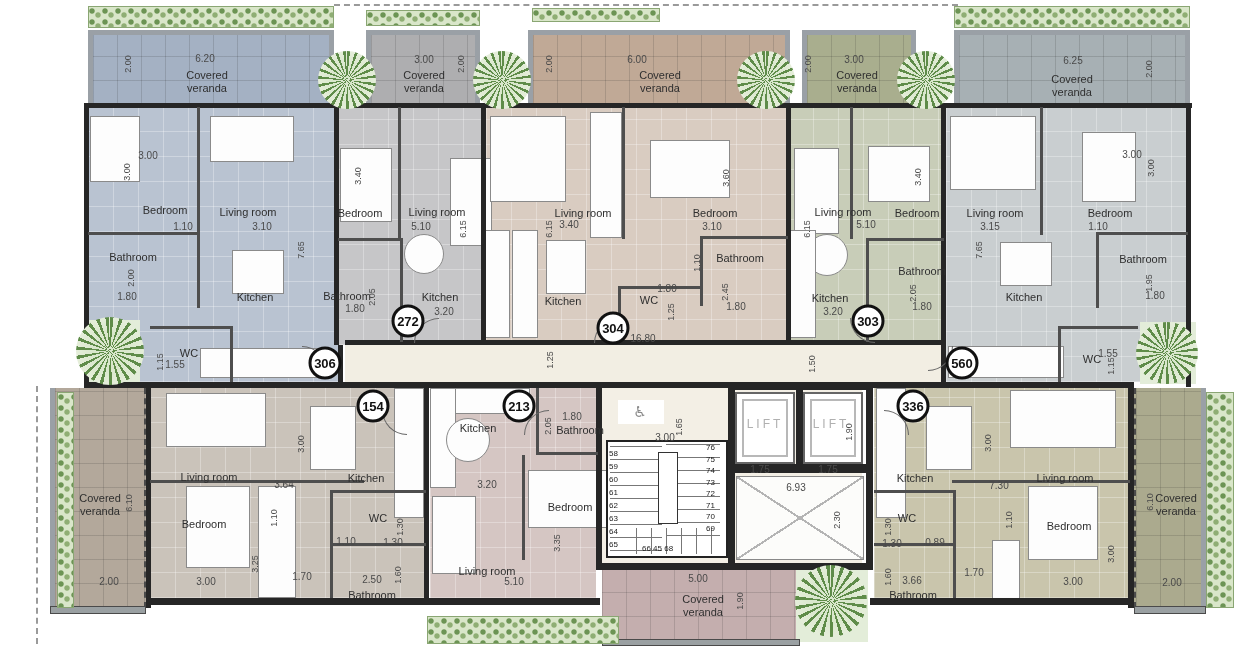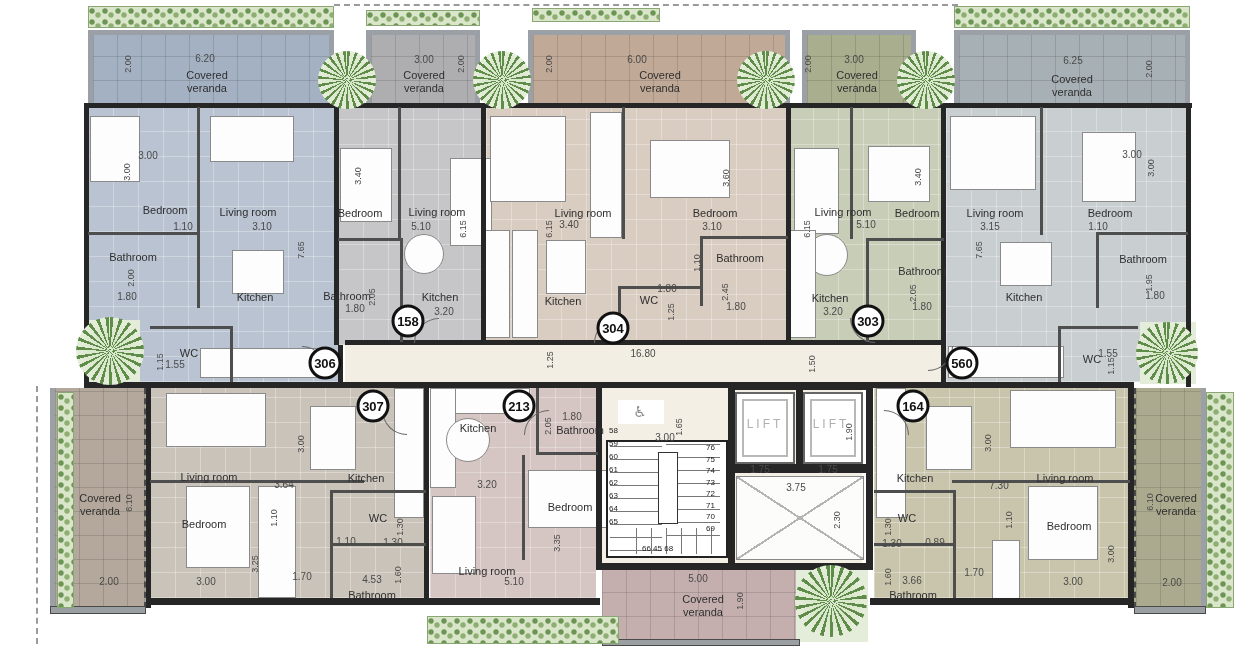--- a/index.html
+++ b/index.html
@@ -209,21 +209,21 @@
   <div class="arc" style="left:524px;top:410px;width:24px;height:24px;transform:rotate(90deg)"></div>
   <div class="arc" style="left:884px;top:410px;width:24px;height:24px;transform:rotate(180deg)"></div>
 
   <div class="pad" style="left:618px;top:400px;width:46px;height:24px"></div>
   <span class="access" style="left:640px;top:412px">♿</span>
   <div class="stairs" style="left:606px;top:440px;width:122px;height:118px"></div>
   <div class="tread" style="left:610px;top:446px;width:52px;height:106px"></div>
   <div class="tread" style="left:666px;top:444px;width:54px;height:92px"></div>
   <div class="treadv" style="left:636px;top:528px;width:84px;height:26px"></div>
   <div class="newel" style="left:658px;top:452px;width:18px;height:70px"></div>
-  <div class="steps" style="left:609px;top:424px;line-height:13px">58
+  <div class="steps" style="left:609px;top:447px;line-height:13px">58
 59
 60
 61
 62
 63
 64
 65</div>
   <div class="steps" style="left:706px;top:442px;line-height:11.5px">76
 75
 74
@@ -234,27 +234,27 @@
 69</div>
   <div class="steps" style="left:642px;top:544px">66  45  68</div>
 
   <div class="lift" style="left:735px;top:392px;width:60px;height:72px"></div>
   <div class="lift" style="left:803px;top:392px;width:60px;height:72px"></div>
   <span class="liftlbl" style="left:765px;top:424px">LIFT</span>
   <span class="liftlbl" style="left:831px;top:424px">LIFT</span>
   <div class="shaft" style="left:736px;top:476px;width:128px;height:84px"></div>
 
   <div class="circ" style="left:325px;top:363px">306</div>
-  <div class="circ" style="left:408px;top:321px">158</div>
+  <div class="circ" style="left:408px;top:321px">272</div>
   <div class="circ" style="left:613px;top:328px">304</div>
   <div class="circ" style="left:868px;top:321px">303</div>
   <div class="circ" style="left:962px;top:363px">560</div>
-  <div class="circ" style="left:373px;top:406px">307</div>
+  <div class="circ" style="left:373px;top:406px">154</div>
   <div class="circ" style="left:519px;top:406px">213</div>
-  <div class="circ" style="left:913px;top:406px">164</div>
+  <div class="circ" style="left:913px;top:406px">336</div>
 
   <div class="lbl lbl2" style="left:207px;top:82px">Covered veranda</div>
   <div class="dim" style="left:205px;top:58px">6.20</div>
   <div class="dimv" style="left:128px;top:64px">2.00</div>
   <div class="lbl lbl2" style="left:424px;top:82px">Covered veranda</div>
   <div class="dim" style="left:424px;top:59px">3.00</div>
   <div class="dimv" style="left:461px;top:64px">2.00</div>
   <div class="lbl lbl2" style="left:660px;top:82px">Covered veranda</div>
   <div class="dim" style="left:637px;top:59px">6.00</div>
   <div class="dimv" style="left:549px;top:64px">2.00</div>
@@ -325,30 +325,30 @@
   <div class="dim" style="left:1132px;top:154px">3.00</div>
   <div class="dimv" style="left:1151px;top:168px">3.00</div>
   <div class="lbl" style="left:1143px;top:259px">Bathroom</div>
   <div class="dimv" style="left:1149px;top:283px">1.95</div>
   <div class="dim" style="left:1155px;top:295px">1.80</div>
   <div class="lbl" style="left:1024px;top:297px">Kitchen</div>
   <div class="lbl" style="left:1092px;top:359px">WC</div>
   <div class="dim" style="left:1108px;top:353px">1.55</div>
   <div class="dimv" style="left:1111px;top:366px">1.15</div>
 
-  <div class="dim" style="left:643px;top:353px">16.80</div>
+  <div class="dim" style="left:643px;top:338px">16.80</div>
   <div class="dimv" style="left:812px;top:364px">1.50</div>
   <div class="dimv" style="left:550px;top:360px">1.25</div>
 
   <div class="dim" style="left:665px;top:437px">3.00</div>
   <div class="dimv" style="left:679px;top:427px">1.65</div>
   <div class="dim" style="left:760px;top:469px">1.75</div>
   <div class="dim" style="left:828px;top:469px">1.75</div>
   <div class="dimv" style="left:849px;top:432px">1.90</div>
-  <div class="dim" style="left:796px;top:487px">3.75</div>
+  <div class="dim" style="left:796px;top:487px">6.93</div>
   <div class="dimv" style="left:837px;top:520px">2.30</div>
   <div class="lbl lbl2" style="left:703px;top:606px">Covered veranda</div>
   <div class="dim" style="left:698px;top:578px">5.00</div>
   <div class="dimv" style="left:740px;top:601px">1.90</div>
 
   <div class="lbl lbl2" style="left:100px;top:505px">Covered veranda</div>
   <div class="dimv" style="left:129px;top:503px">6.10</div>
   <div class="dim" style="left:109px;top:581px">2.00</div>
   <div class="lbl" style="left:209px;top:477px">Living room</div>
   <div class="dim" style="left:284px;top:484px">3.64</div>
@@ -357,21 +357,21 @@
   <div class="lbl" style="left:204px;top:524px">Bedroom</div>
   <div class="dim" style="left:206px;top:581px">3.00</div>
   <div class="dimv" style="left:255px;top:564px">3.25</div>
   <div class="dimv" style="left:274px;top:518px">1.10</div>
   <div class="dim" style="left:302px;top:576px">1.70</div>
   <div class="lbl" style="left:378px;top:518px">WC</div>
   <div class="dim" style="left:346px;top:541px">1.10</div>
   <div class="dim" style="left:393px;top:542px">1.30</div>
   <div class="dimv" style="left:400px;top:527px">1.30</div>
   <div class="lbl" style="left:372px;top:595px">Bathroom</div>
-  <div class="dim" style="left:372px;top:579px">4.53</div>
+  <div class="dim" style="left:372px;top:579px">2.50</div>
   <div class="dimv" style="left:398px;top:575px">1.60</div>
 
   <div class="lbl" style="left:478px;top:428px">Kitchen</div>
   <div class="dim" style="left:487px;top:484px">3.20</div>
   <div class="lbl" style="left:580px;top:430px">Bathroom</div>
   <div class="dim" style="left:572px;top:416px">1.80</div>
   <div class="dimv" style="left:548px;top:426px">2.05</div>
   <div class="lbl" style="left:570px;top:507px">Bedroom</div>
   <div class="dimv" style="left:557px;top:543px">3.35</div>
   <div class="lbl" style="left:487px;top:571px">Living room</div>

